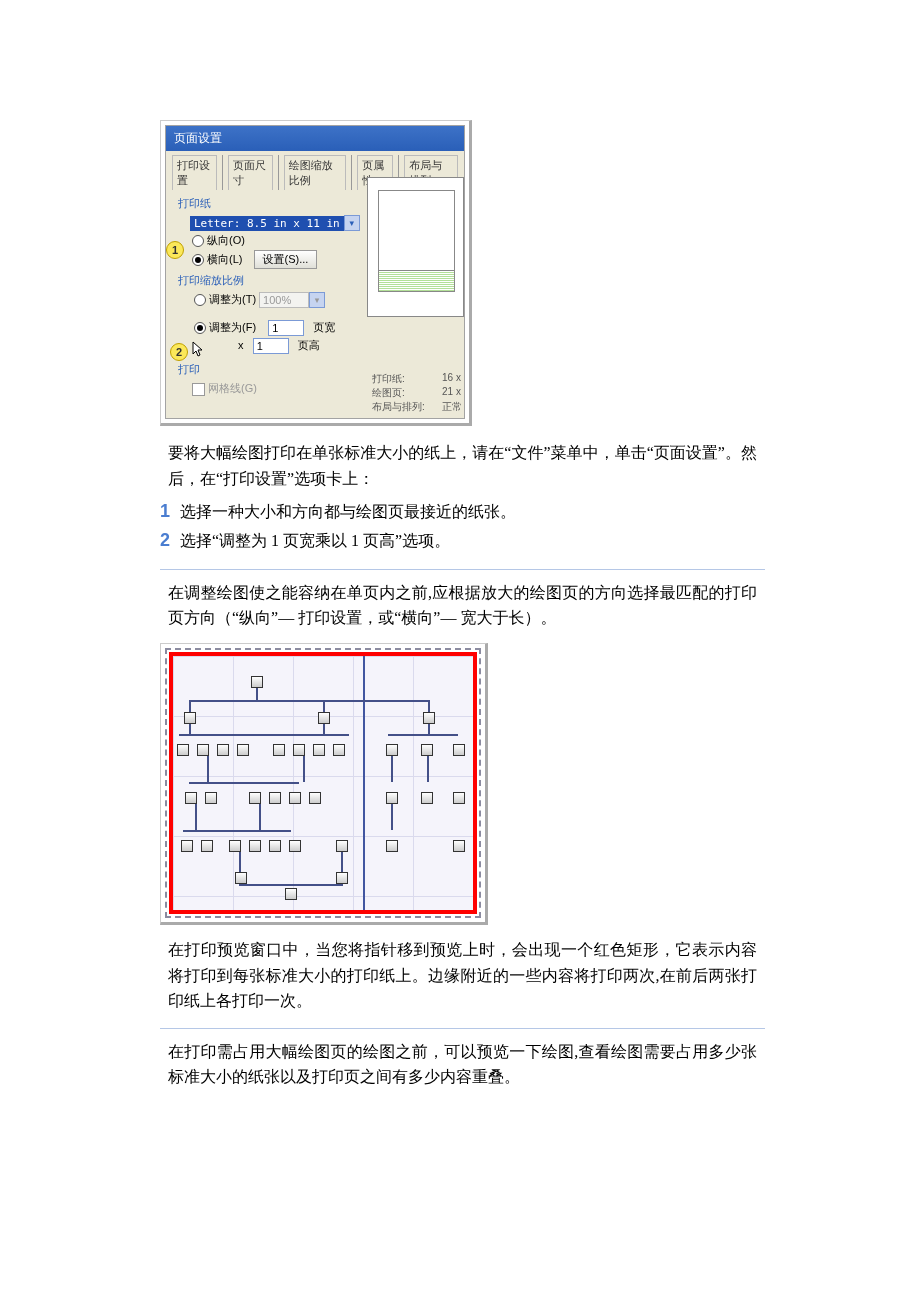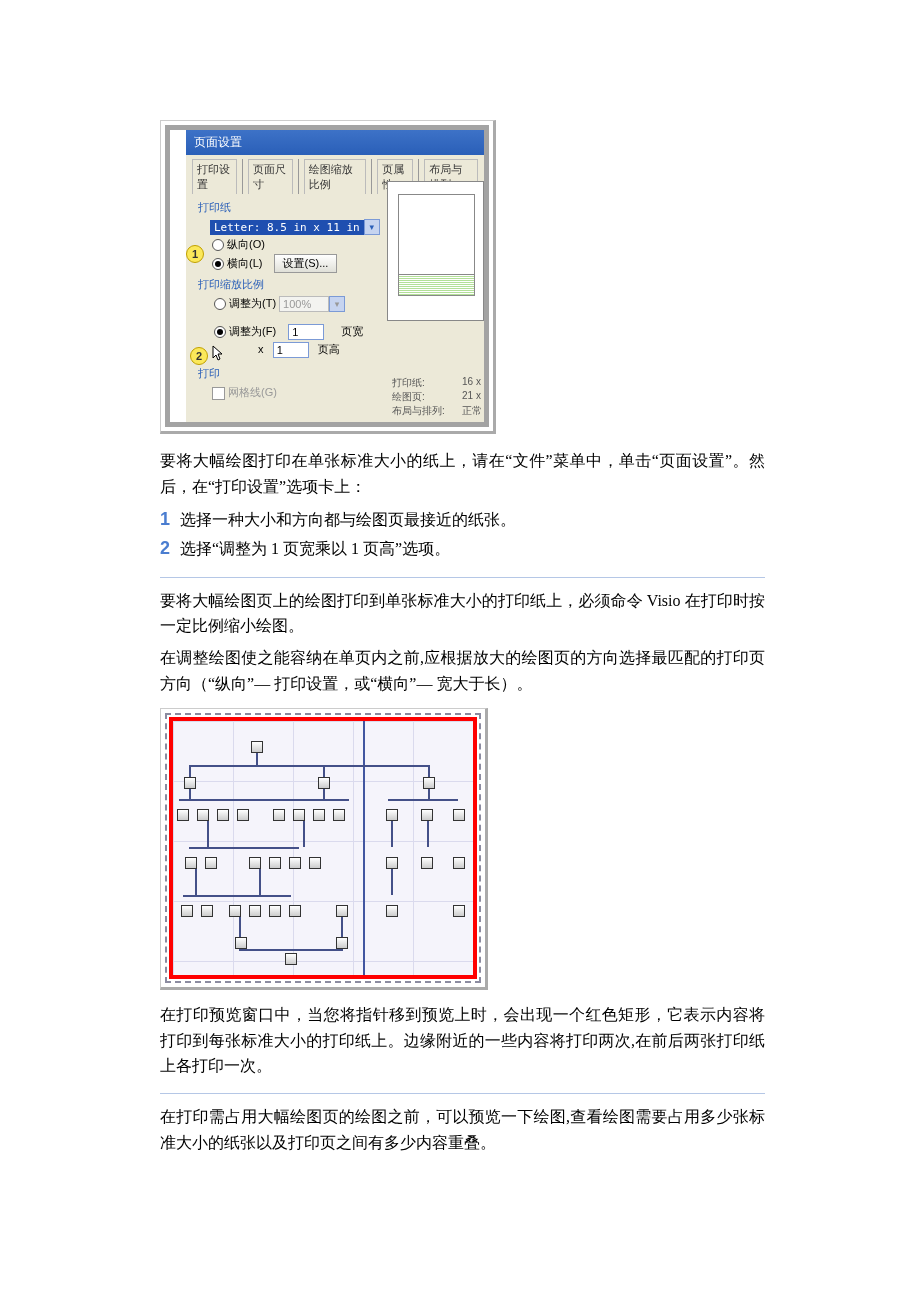--- a/index.html
+++ b/index.html
@@ -19,23 +19,22 @@
     border: 1px solid #ccc;
     border-right: 3px solid #aaa;
     border-bottom: 3px solid #aaa;
     padding: 4px;
     background: #fff;
     display: inline-block;
     margin-bottom: 8px;
   }
   .dialog {
     width: 298px;
-    border: 5px solid #a3a3a3;
+    border: 1px solid #a3a3a3;
     position: relative;
-    padding-left: 16px;
   }
   .dialog-title {
     background: linear-gradient(#3d72c7, #2a5fb8);
     color: #fff;
     font-size: 12px;
     font-family: "SimSun", sans-serif;
     padding: 4px 8px;
   }
   .dialog-body {
     background: #ece9d8;
@@ -198,21 +197,21 @@
   .cursor-arrow {
     display: inline-block;
     width: 12px; height: 16px;
     position: absolute;
     overflow: visible;
   }
   .cursor-arrow svg { width: 14px; height: 18px; }
   .body-text {
     line-height: 1.6;
     text-align: justify;
-    margin: 6px 0;
+    margin: 6px 8px;
   }
   .step-num {
     color: #4a7dd0;
     font-family: Arial, sans-serif;
     font-size: 18px;
     font-weight: bold;
     margin-right: 6px;
     display: inline-block;
     width: 14px;
   }
@@ -321,21 +320,21 @@
           <span class="radio-circle"></span><span>调整为(T)</span>
           <span class="pct-input">100%</span><span class="dropdown-arrow grey">▾</span>
         </div>
 
         <div style="height:8px;"></div>
 
         <div class="radio-row" style="margin-left:22px; position:relative;">
           <span class="radio-circle checked"></span><span>调整为(F)</span>
           <span style="display:inline-block; width:6px;"></span>
           <span class="num-input">1</span>
-          <span style="margin-left:14px;">页宽</span>
+          <span style="margin-left:6px;">页宽</span>
         </div>
 
         <span class="callout" style="left:4px; top:192px;">2</span>
         <span class="cursor-arrow" style="left:26px; top:190px;">
           <svg viewBox="0 0 14 18">
               <path d="M1 1 L1 13 L4 10 L6 15 L8 14 L6 9 L10 9 Z" fill="#fff" stroke="#000" stroke-width="1"></path>
             </svg>
         </span>
 
         <div class="radio-row" style="margin-left:66px;">
@@ -368,21 +367,20 @@
       </div>
     </div>
   </div>
 
   <div class="body-text">要将大幅绘图打印在单张标准大小的纸上，请在“文件”菜单中，单击“页面设置”。然后，在“打印设置”选项卡上：</div>
   <div class="step-row"><span class="step-num">1</span><span>选择一种大小和方向都与绘图页最接近的纸张。</span></div>
   <div class="step-row"><span class="step-num">2</span><span>选择“调整为 1 页宽乘以 1 页高”选项。</span></div>
 
   <hr class="sep">
 
-  <div class="body-text">要将大幅绘图页上的绘图打印到单张标准大小的打印纸上，必须命令 Visio 在打印时按一定比例缩小绘图。</div>
   <div class="body-text">在调整绘图使之能容纳在单页内之前,应根据放大的绘图页的方向选择最匹配的打印页方向（“纵向”— 打印设置，或“横向”— 宽大于长）。</div>
 
   
   <div class="diagram-box">
     <div class="diagram-outer">
       <div class="diagram-red">
         <div class="grid-overlay"></div>
         <div class="page-split-v"></div>
 
         <div class="pc-icon" style="left:78px; top:20px;"></div>

